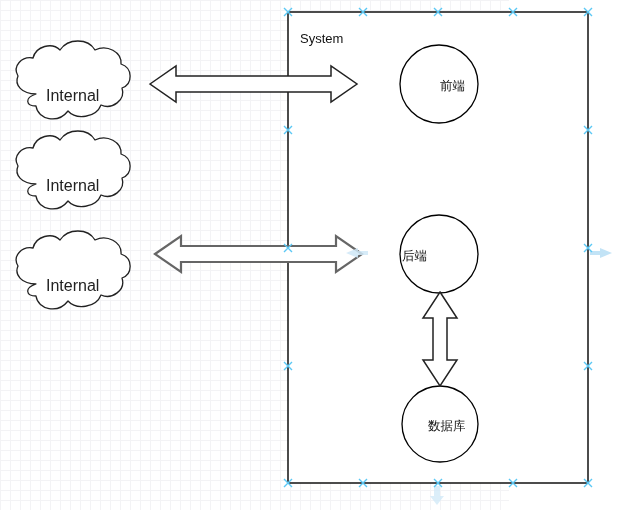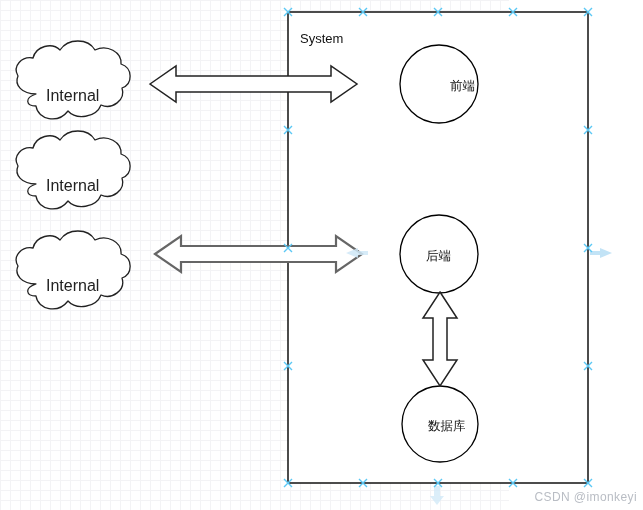--- a/index.html
+++ b/index.html
@@ -214,22 +214,21 @@
   <div class="layer">
 
     <div class="lbl system-label" style="left:300px; top:31px;">System</div>
 
     <div class="lbl cloud-label" style="left:46px; top:87px;">Internal</div>
 
     <div class="lbl cloud-label" style="left:46px; top:177px;">Internal</div>
 
     <div class="lbl cloud-label" style="left:46px; top:277px;">Internal</div>
 
-    <div class="lbl circle-label" style="left:450px; top:78px;">前端</div>
-
-    <div class="lbl circle-label" style="left:426px; top:248px;">后端</div>
+    <div class="lbl circle-label" style="left:440px; top:78px;">前端</div>
+
+    <div class="lbl circle-label" style="left:402px; top:248px;">后端</div>
 
     <div class="lbl circle-label" style="left:428px; top:418px;">数据库</div>
 
-    <div class="watermark">CSDN @imonkeyi</div>
   </div>
 
 </div>
 
 </body></html>

